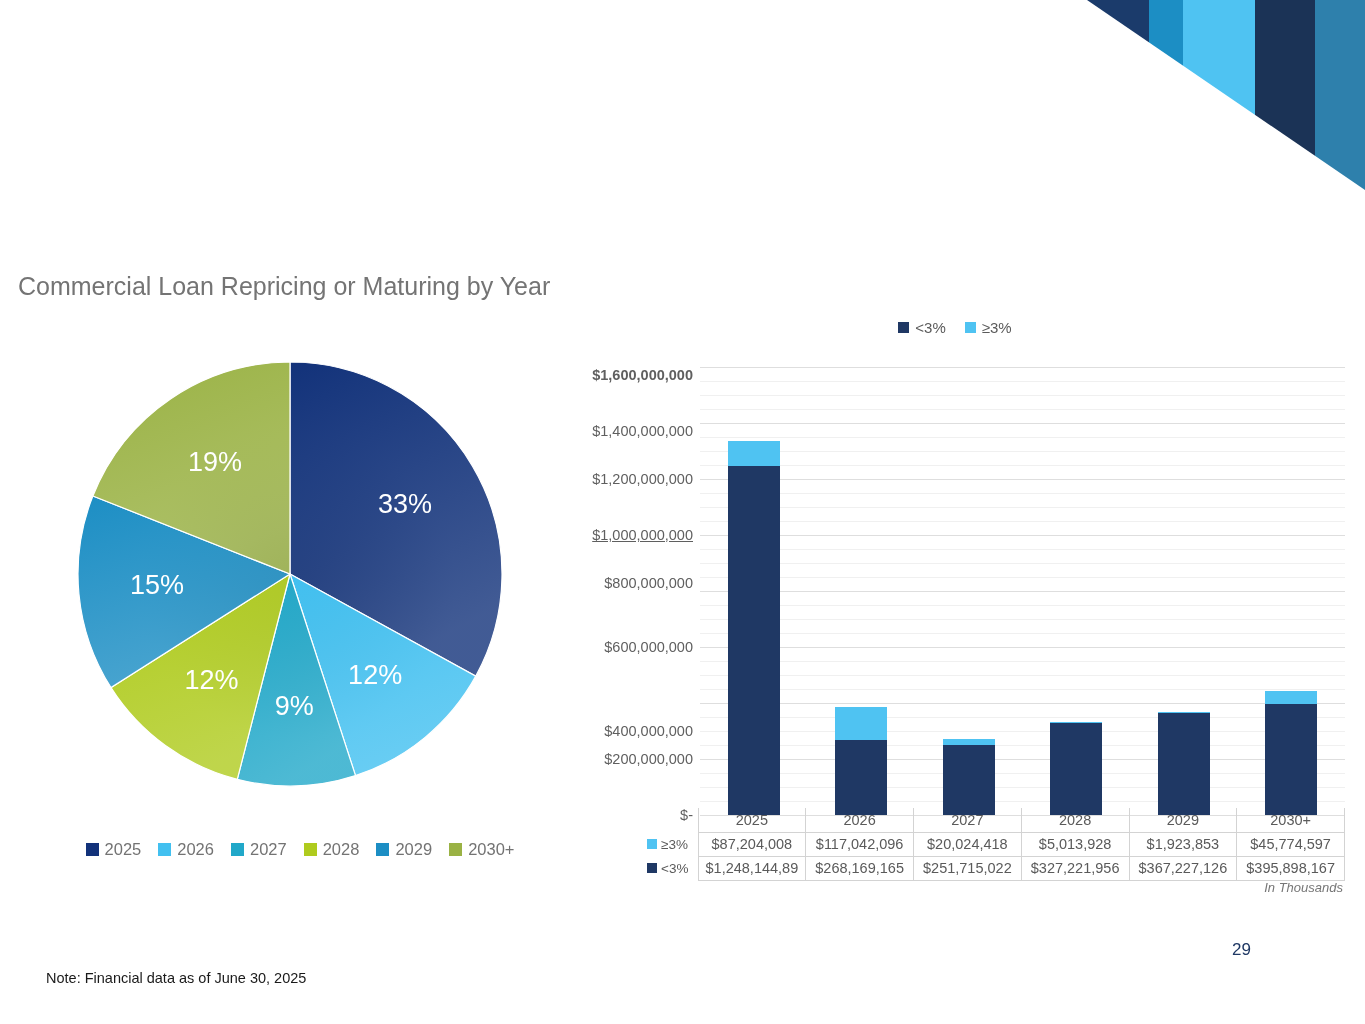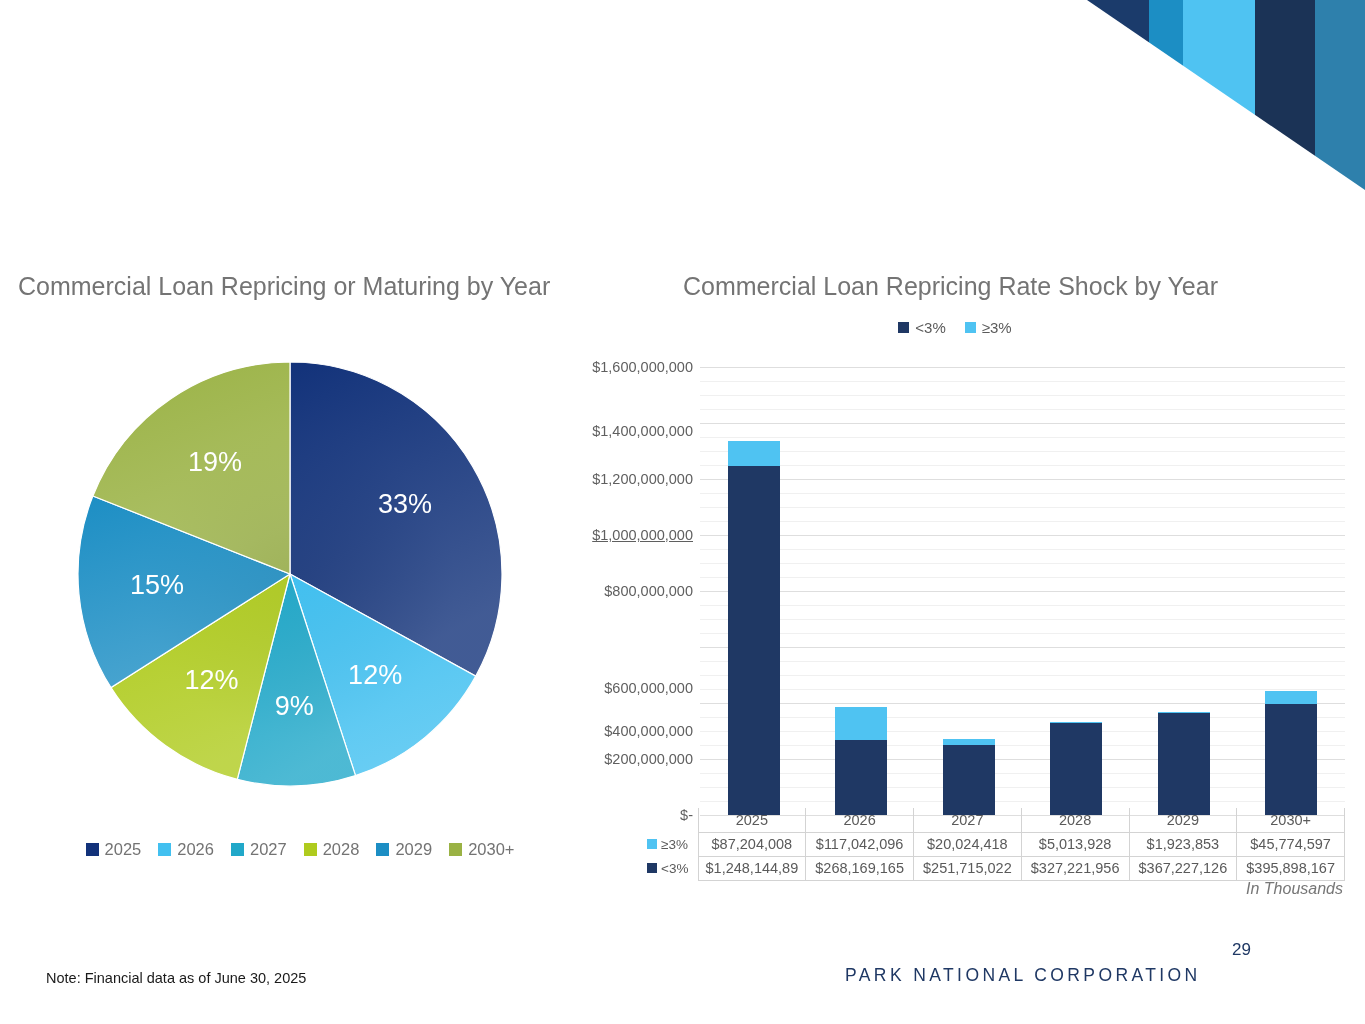--- a/index.html
+++ b/index.html
@@ -135,21 +135,21 @@
   }
   #bar-table tr.hdr td.rowhead { border: none; }
   #bar-table tr.hdr td { border-top: none; }
   #bar-table .rh-inner { display: flex; align-items: center; gap: 4px; }
   #bar-table .rh-sw { width: 10px; height: 10px; display: inline-block; flex: 0 0 auto; }
   #bar-table .rh-tx { font-size: 13.5px; }
 
   #axis-note {
     position: absolute;
     right: 22px; top: 880px;
-    font-size: 16px; font-style: italic; color: #767676;
+    font-size: 13px; font-style: italic; color: #767676;
   }
 
   
   #note-footer {
     position: absolute; left: 30px; top: 970px;
     font-size: 14.5px; color: #1a1a1a; margin-left: 16px;
   }
   #page-number {
     position: absolute; left: 1232px; top: 940px;
     font-size: 17px; color: #1F3864;
@@ -243,21 +243,20 @@
           <span class="lg-swatch" style="background: rgb(28, 142, 196);"></span>
           <span class="lg-text">2029</span>
         </div>
         <div class="lg-item">
           <span class="lg-swatch" style="background: rgb(154, 178, 68);"></span>
           <span class="lg-text">2030+</span>
         </div>
       </div>
   </div>
 
-  <div class="chart-subtitle" id="bar-subtitle">Commercial Loan Repricing Rate Shock by Year</div>
 
   <div id="bar-panel">
     <div id="bar-legend">
         <div class="lg-item">
           <span class="lg-swatch" style="background: rgb(31, 56, 100);"></span>
           <span class="lg-text">&lt;3%</span>
         </div>
         <div class="lg-item">
           <span class="lg-swatch" style="background: rgb(79, 195, 242);"></span>
           <span class="lg-text">≥3%</span>
@@ -290,26 +289,26 @@
         <div class="gridline minor" style="top: 126px;"></div>
         <div class="gridline" style="top: 112px;"></div>
         <div class="gridline minor" style="top: 98px;"></div>
         <div class="gridline minor" style="top: 84px;"></div>
         <div class="gridline minor" style="top: 70px;"></div>
         <div class="gridline" style="top: 56px;"></div>
         <div class="gridline minor" style="top: 42px;"></div>
         <div class="gridline minor" style="top: 28px;"></div>
         <div class="gridline minor" style="top: 14px;"></div>
         <div class="gridline" style="top: 0px;"></div>
-        <div class="ytick" style="top: 0px;">$1,600,000,000</div>
+        <div class="ytick" style="top: 8px; font-weight: bold;">$1,600,000,000</div>
         <div class="ytick" style="top: 64px; text-align: right;">$1,400,000,000</div>
         <div class="ytick" style="top: 112px;">$1,200,000,000</div>
         <div class="ytick" style="top: 168px; text-decoration: underline;">$1,000,000,000</div>
-        <div class="ytick" style="top: 224px; text-align: center;">$800,000,000</div>
-        <div class="ytick" style="top: 280px; margin-top: 41px;">$600,000,000</div>
+        <div class="ytick" style="top: 216px; text-align: center;">$800,000,000</div>
+        <div class="ytick" style="top: 280px;">$600,000,000</div>
         <div class="ytick" style="top: 336px; margin-top: 28px;">$400,000,000</div>
         <div class="ytick" style="top: 392px;">$200,000,000</div>
         <div class="ytick" style="top: 448px;">$-</div>
         <div class="bar-col" style="left: 27.75px; height: 448px;">
           <div class="seg seg-low" style="height: 349.481px; background: rgb(31, 56, 100);"></div>
           <div class="seg" style="bottom: 349.481px; height: 24.4171px; background: rgb(79, 195, 242);"></div>
         </div>
         <div class="bar-col" style="left: 135.25px; height: 448px;">
           <div class="seg seg-low" style="height: 75.0874px; background: rgb(31, 56, 100);"></div>
           <div class="seg" style="bottom: 75.0874px; height: 32.7718px; background: rgb(79, 195, 242);"></div>
@@ -372,15 +371,14 @@
           <td>$367,227,126</td>
           <td>$395,898,167</td>
         </tr>
       </tbody>
   </table>
 
   <div id="axis-note">In Thousands</div>
 
   <div id="note-footer">Note: Financial data as of June 30, 2025</div>
   <div id="page-number">29</div>
-  <div id="company-name">PARK NATIONAL CORPORATION</div>
 
 </div>
 
 </body></html>

